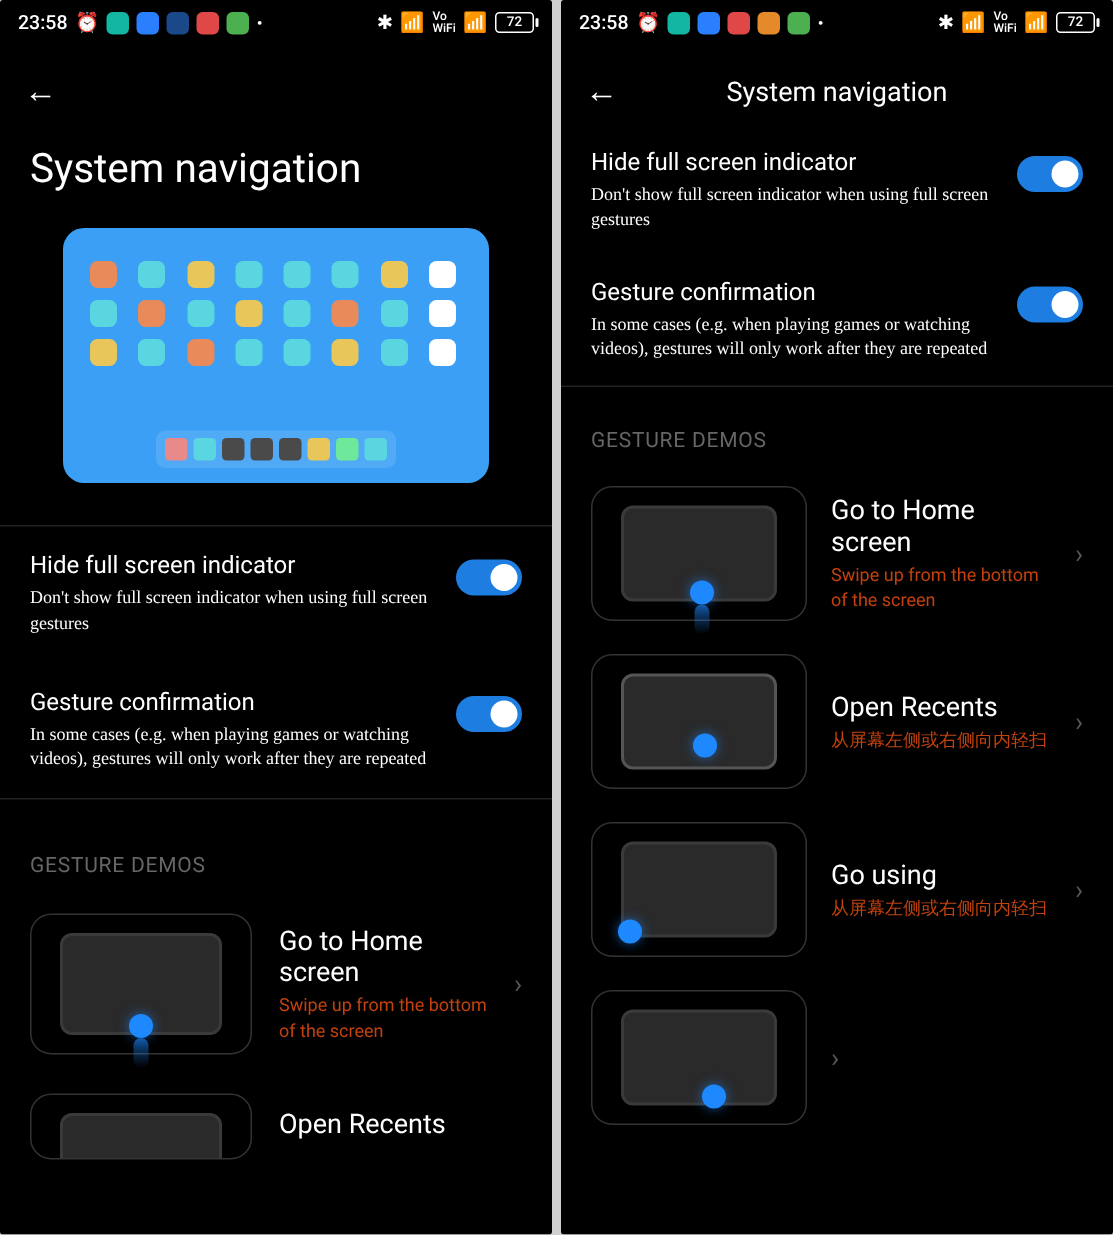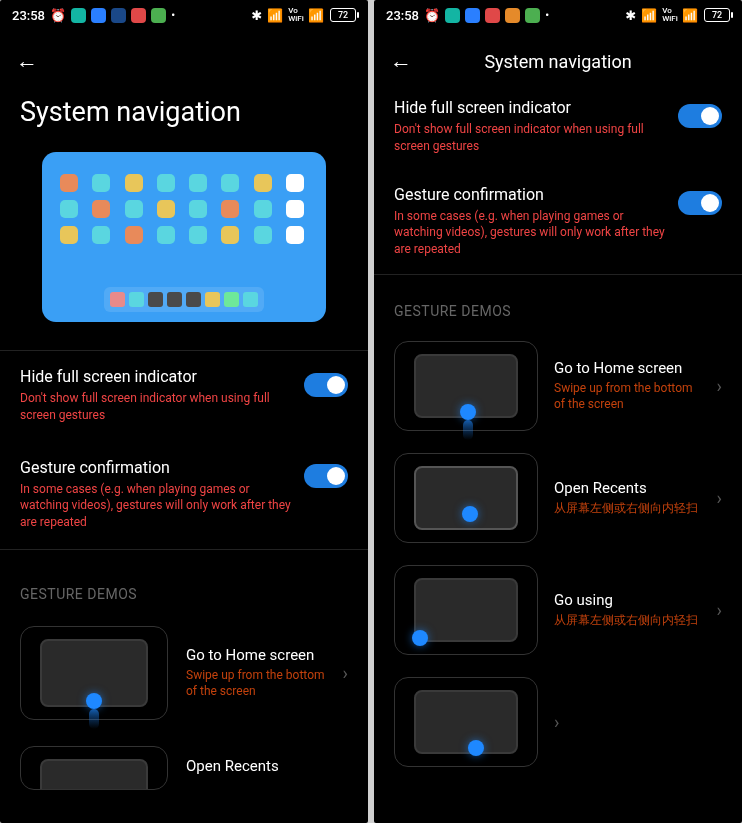--- a/index.html
+++ b/index.html
@@ -54,40 +54,40 @@
   .icon-grid { display:grid; grid-template-columns: repeat(8, 1fr); gap: 8px 10px; }
   .app-icon { width:18px; height:18px; border-radius:5px; }
   .dock-row { display:flex; gap:4px; justify-content:center; background:rgba(255,255,255,0.12); border-radius:6px; padding:5px 6px; width:fit-content; align-self:center;}
   .dock-icon { width:15px; height:15px; border-radius:3px;}
   
   .divider { height:1px; background:#222; margin: 0 0;}
   
   .setting-row { padding: 16px 20px 18px 20px; display:flex; align-items:flex-start; gap:1px;}
   .setting-row .txt { flex:1; }
   .setting-title { font-size:16px; margin-bottom:4px;}
-  .setting-desc { font-size:12px; color:#ef4444; line-height:1.4; max-width:280px;}
+  .setting-desc { font-size:12px; color:#ffffff; line-height:1.4; max-width:280px;font-family:Liberation Serif, serif;}
   
   .toggle {
     width:44px; height:24px; border-radius:12px; background:#1e7de0; position:relative; flex-shrink:0; margin-top:6px;
   }
   .toggle .knob { width:18px; height:18px; background:#fff; border-radius:50%; position:absolute; right:3px; top:3px;}
   
   .section-label { font-size:14px; color:#666; letter-spacing:0.5px; padding: 36px 20px 14px 20px;}
   
   .demo-row { display:flex; align-items:center; gap:18px; padding: 10px 20px 16px 20px;}
   .demo-thumb { width:148px; height:94px; border:1px solid #333; border-radius:14px; padding:8px; position:relative; flex-shrink:0; display:flex; align-items:center; justify-content:center;}
   .demo-screen { width:108px; height:68px; background:#2a2a2a; border-radius:8px; border:2px solid #3a3a3a; position:relative;}
   .finger-dot { width:16px; height:16px; background:#1e88ff; border-radius:50%; position:absolute; box-shadow: 0 0 8px rgba(30,136,255,0.6);}
   .finger-dot.fd-bottom { bottom:-4px; left:44px;}
   .finger-dot.fd-inner-bottom { bottom:6px; left:46px;}
   .finger-dot.fd-left { left:-4px; top:50px;}
   .finger-trail { width:10px; height:20px; background:linear-gradient(to bottom, rgba(30,136,255,0.6), transparent); position:absolute; border-radius:5px;}
   .finger-trail.ft-bottom{ bottom:-24px; left:47px;}
   .demo-txt { flex:1; }
-  .demo-title { font-size:15px; margin-bottom:3px;}
+  .demo-title { font-size:18px; margin-bottom:3px;}
   .demo-desc { font-size:12px; color:#c2410c; line-height:1.4;}
   .chev { color:#555; font-size:18px; }
   
   .phone2 .setting-row { padding: 14px 20px 16px 20px;}
   .phone2 .demo-thumb { width:144px; height:90px;}
   .phone2 .demo-screen { width:104px; height:64px;}
   .phone2 .demo-row { padding: 8px 20px 14px 20px; gap:16px;}
 </style>
 </head>
 <body>

